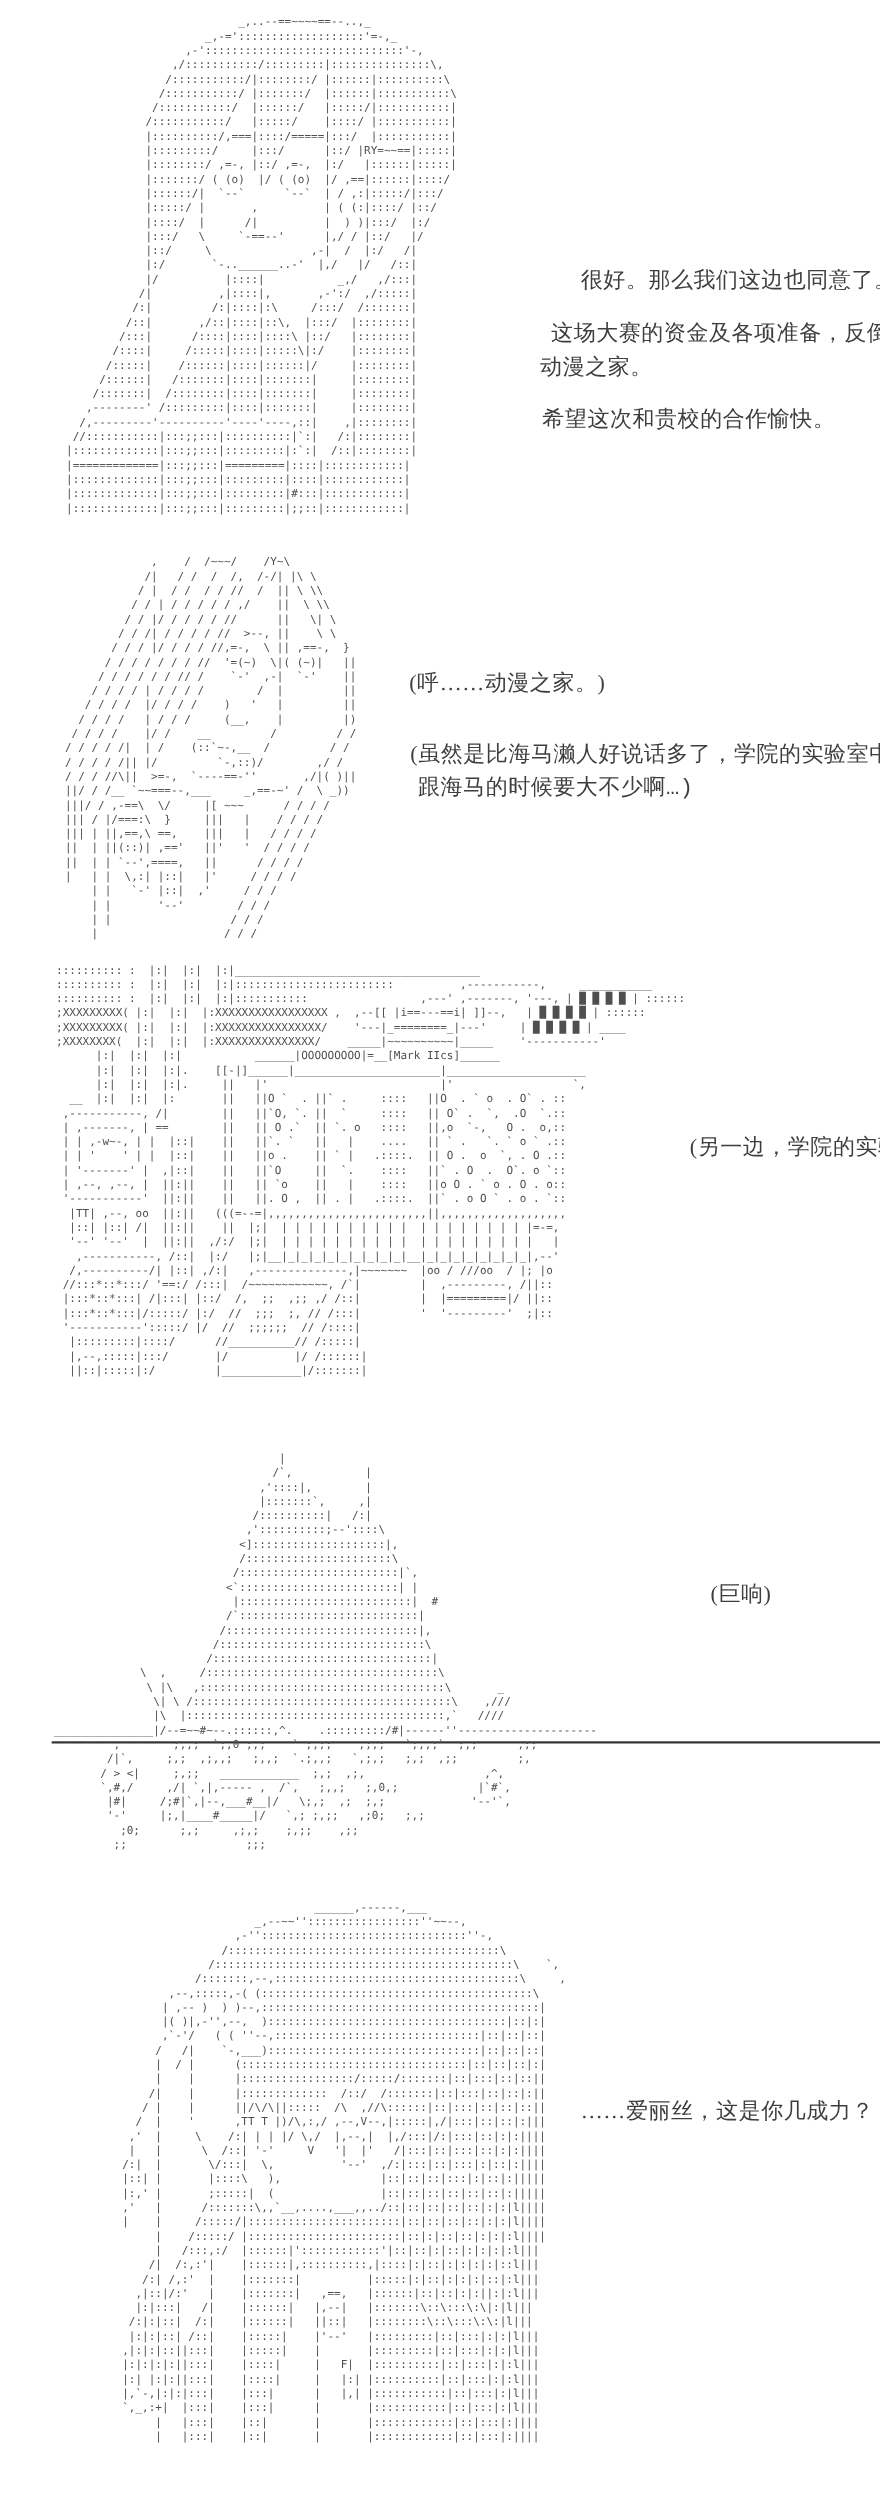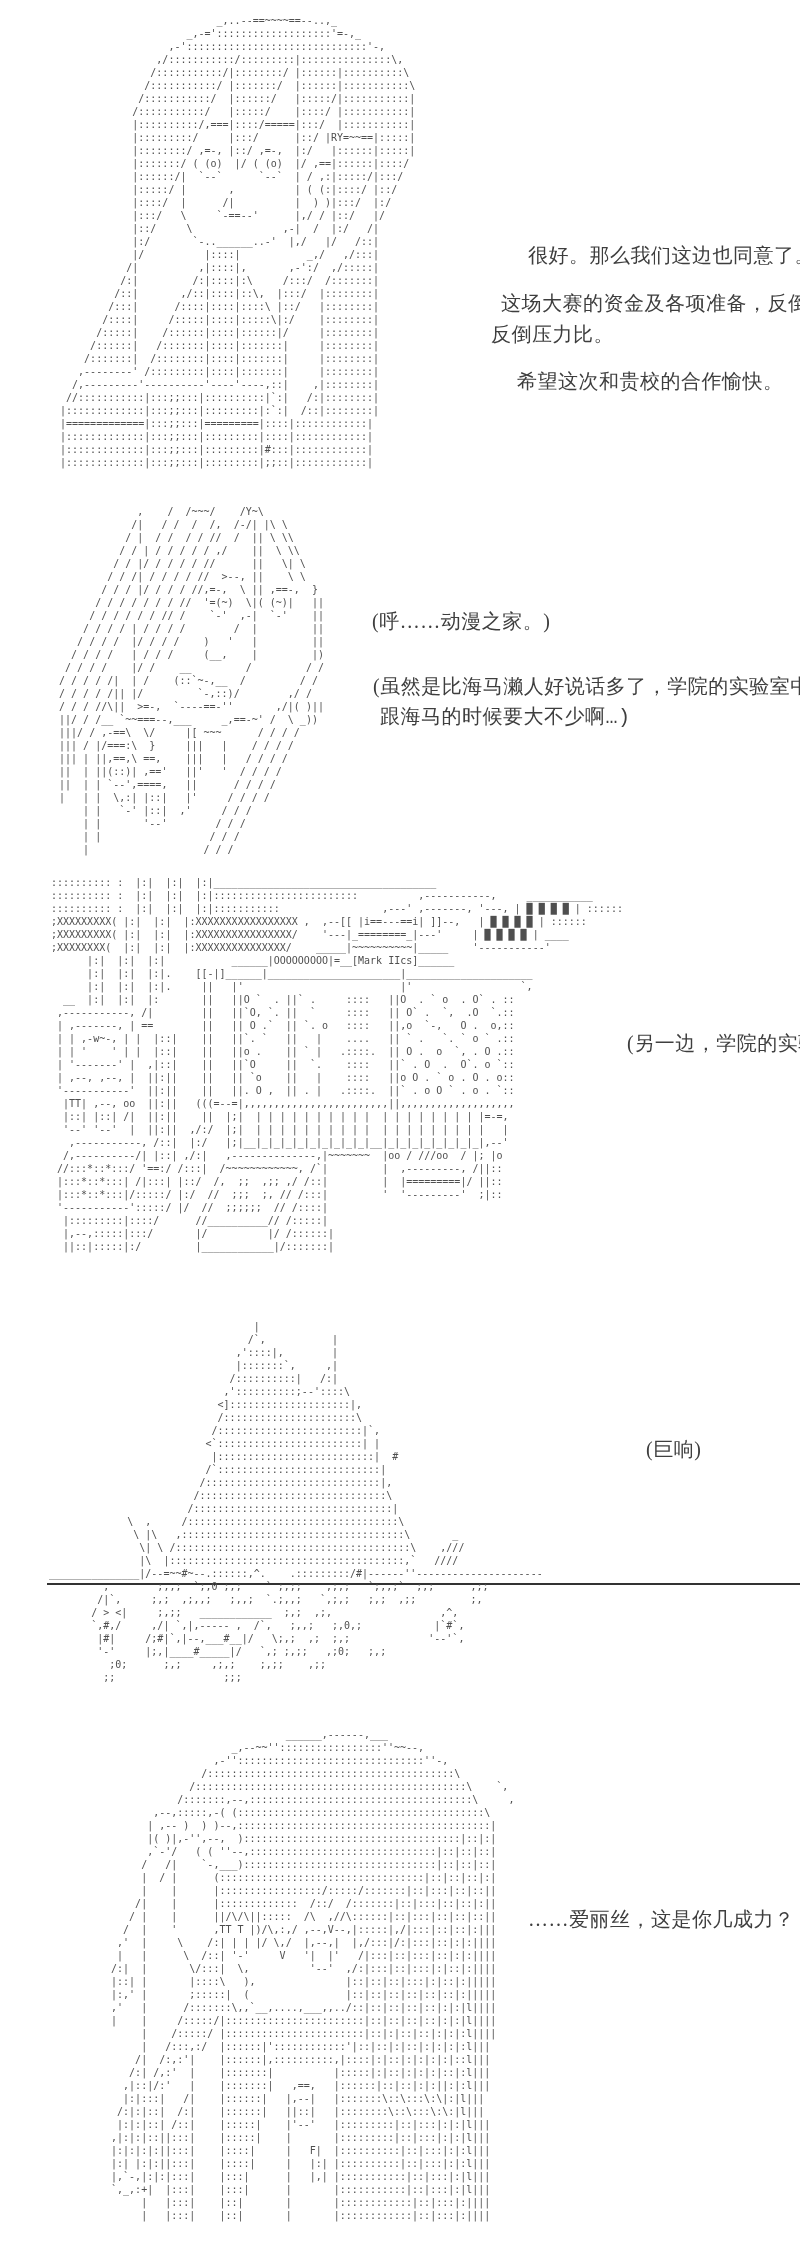--- a/index.html
+++ b/index.html
@@ -76,22 +76,22 @@
    /,---------'----------'----'----,::|    ,|::::::::|
   //:::::::::::|:::;;:::|::::::::::|`:|   /:|::::::::|
  |:::::::::::::|:::;;:::|:::::::::|:`:|  /::|::::::::|
  |=============|:::;;:::|=========|::::|::::::::::::|
  |:::::::::::::|:::;;:::|:::::::::|::::|::::::::::::|
  |:::::::::::::|:::;;:::|:::::::::|#:::|::::::::::::|
  |:::::::::::::|:::;;:::|:::::::::|;;::|::::::::::::|</pre>
 
   <div class="dlg" style="left:489px; top:244px;">很好。那么我们这边也同意了。</div>
   <div class="dlg" style="left:462px; top:292px;">这场大赛的资金及各项准备，反倒压力比</div>
-  <div class="dlg" style="left:452px; top:323px;">反倒压力比。</div>
-  <div class="dlg" style="left:478px; top:370px;text-align:right;">希望这次和贵校的合作愉快。</div>
+  <div class="dlg" style="left:452px; top:323px;">动漫之家。</div>
+  <div class="dlg" style="left:454px; top:370px;text-align:right;">希望这次和贵校的合作愉快。</div>
 
   <pre class="aa" style="left:8px; top:505px;">               ,    /  /~~~/    /Y~\
               /|   / /  /  /,  /-/| |\ \
              / |  / /  / / //  /  || \ \\
             / / | / / / / / ,/    ||  \ \\
            / / |/ / / / / //      ||   \| \
           / / /| / / / / //  &gt;--, ||    \ \
          / / / |/ / / / //,=-,  \ || ,==-,  }
         / / / / / / / //  '=(~)  \|( (~)|   ||
        / / / / / / // /    `-'  ,-|  `-'    ||

